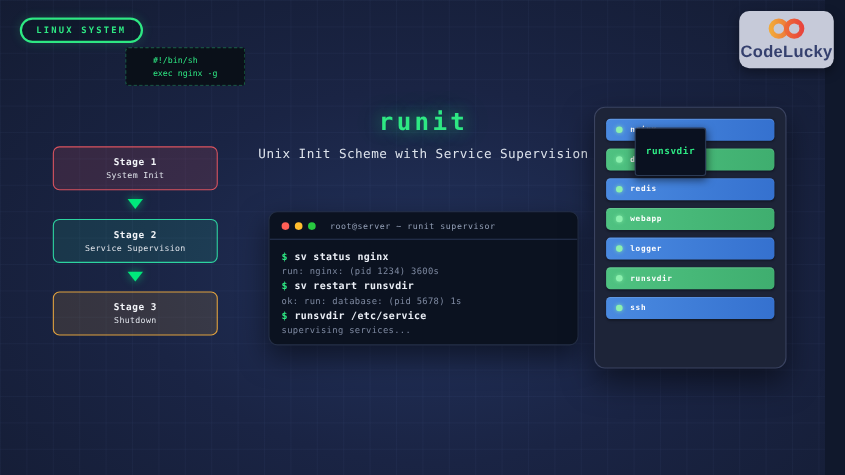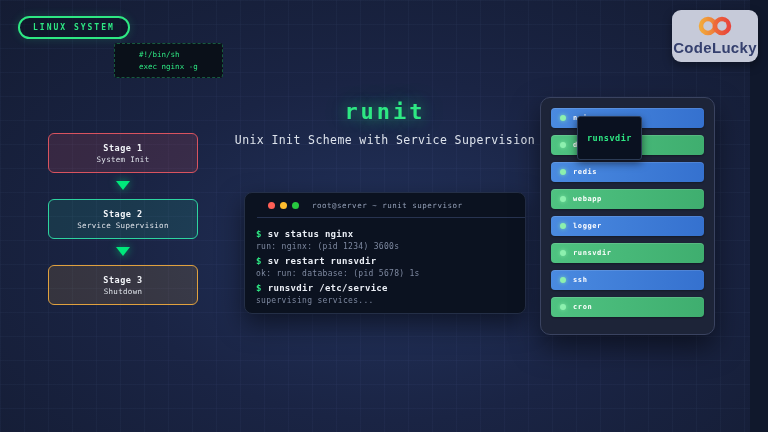--- a/index.html
+++ b/index.html
@@ -58,21 +58,20 @@
 
   
   .terminal {
     position:absolute; left:244px; top:192px; width:282px; height:122px;
     background:#0b1220; border:1px solid #242f47; border-radius:8px;
     box-shadow:0 10px 26px rgba(0,0,0,0.5); overflow:hidden;
   }
   .term-header {
     display:flex; align-items:center; gap:5px; padding:8px 11px 7px 11px;
     border-bottom:1px solid #273350;
-    margin-left:12px;
   }
   .tl-dot { width:7px; height:7px; border-radius:50%; display:inline-block; }
   .tl-red    { background:var(--traffic-red,#ff5f56); }
   .tl-yellow { background:var(--traffic-yellow,#ffbd2e); }
   .tl-green  { background:var(--traffic-green,#27c93f); }
   .term-title { margin-left:8px; font-size:7.5px; color:#95a1b8; letter-spacing:.5px; }
   .term-body { padding:6px 11px 8px 11px; }
   .cmd-line { margin-top:5px; font-size:9px; font-weight:bold; color:#eaeef5; letter-spacing:.3px; }
   .cmd-line .prompt { color:var(--accent,#2ee883); margin-right:6px; }
   .out-line { margin-top:3px; font-size:8px; color:#7e89a0; text-align:left; letter-spacing:.3px; }
@@ -185,24 +184,20 @@
       <span class="bar-dot"></span>
       <span class="bar-label">logger</span>
     </div>
     <div class="bar green">
       <span class="bar-dot"></span>
       <span class="bar-label">runsvdir</span>
     </div>
     <div class="bar blue">
       <span class="bar-dot"></span>
       <span class="bar-label">ssh</span>
-    </div>
-    <div class="bar green">
-      <span class="bar-dot"></span>
-      <span class="bar-label">cron</span>
     </div>
   </div>
 
   <div class="brand-card">
     <svg width="38" height="20" viewBox="0 0 38 20">
       <defs>
         <linearGradient id="lg1" x1="0" y1="0" x2="1" y2="0">
           <stop offset="0" stop-color="#f2a93b"></stop>
             <stop offset="1" stop-color="#ed7b3a"></stop>
         </linearGradient>

